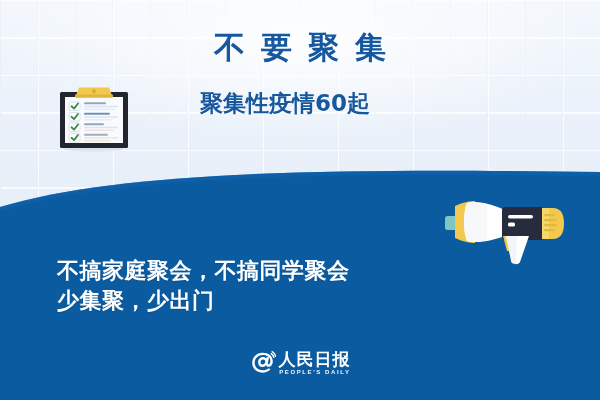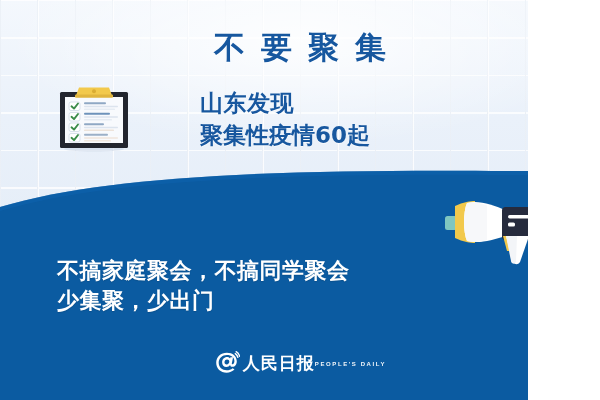--- a/index.html
+++ b/index.html
@@ -6,21 +6,21 @@
     margin: 0;
     padding: 0;
     background: #ffffff;
   }
   body {
     font-family: "Liberation Sans", sans-serif;
   }
 
   #poster {
     position: relative;
-    width: 528px;
+    width: 600px;
     height: 400px;
     overflow: hidden;
     background: #eef3fb;
     text-decoration: underline;
   }
 
   
   .top-area {
     position: absolute;
     left: 0; top: 0;
@@ -156,22 +156,22 @@
     align-items: center;
   }
   .logo-inner {
     display: flex;
     align-items: center;
     gap: 3px;
   }
   .logo-at { display: block; }
   .logo-text {
     display: flex;
-    flex-direction: row;
-    align-items: center;
+    flex-direction: column;
+    align-items: flex-end;
     line-height: 1;
   }
   .logo-cn {
     font-family: "DejaVu Sans", "Liberation Sans", sans-serif;
     font-weight: bold;
     font-size: 17px;
     color: #ffffff;
     letter-spacing: 1px;
     line-height: 1;
   }
@@ -243,21 +243,20 @@
         <rect x="13" y="47.5" width="11" height="8.5" rx="2" fill="#ffffff" stroke="#cfd9e6" stroke-width="0.8"></rect>
         <path d="M15.5,51.8 L18,54.1 L22,49" fill="none" stroke="#3C8C4A" stroke-width="1.9" stroke-linecap="round" stroke-linejoin="round"></path>
         <rect x="28" y="47.8" width="24" height="1.9" rx="0.9" fill="#9BB0C8"></rect>
         <rect x="28" y="51.3" width="34" height="1.5" rx="0.7" fill="#EFE5DC"></rect>
         <rect x="28" y="54.1" width="27" height="1.5" rx="0.7" fill="#F0E7DE"></rect>
       </g>
     </svg>
   </div>
 
   <div class="subtitle">
-    <div class="line1">山东发现</div>
     <div class="line2">聚集性疫情60起</div>
   </div>
 
   <div class="megaphone">
     <svg width="122" height="78" viewBox="0 0 122 78" xmlns="http://www.w3.org/2000/svg">
 
       <rect x="2" y="28" width="12" height="14" rx="2.5" fill="#7FC6C0"></rect>
 
       <path d="M12,18 C20,14 28,13 32,13 L32,55 C28,55 20,54 12,50 Z" fill="#F2C94C"></path>
 

